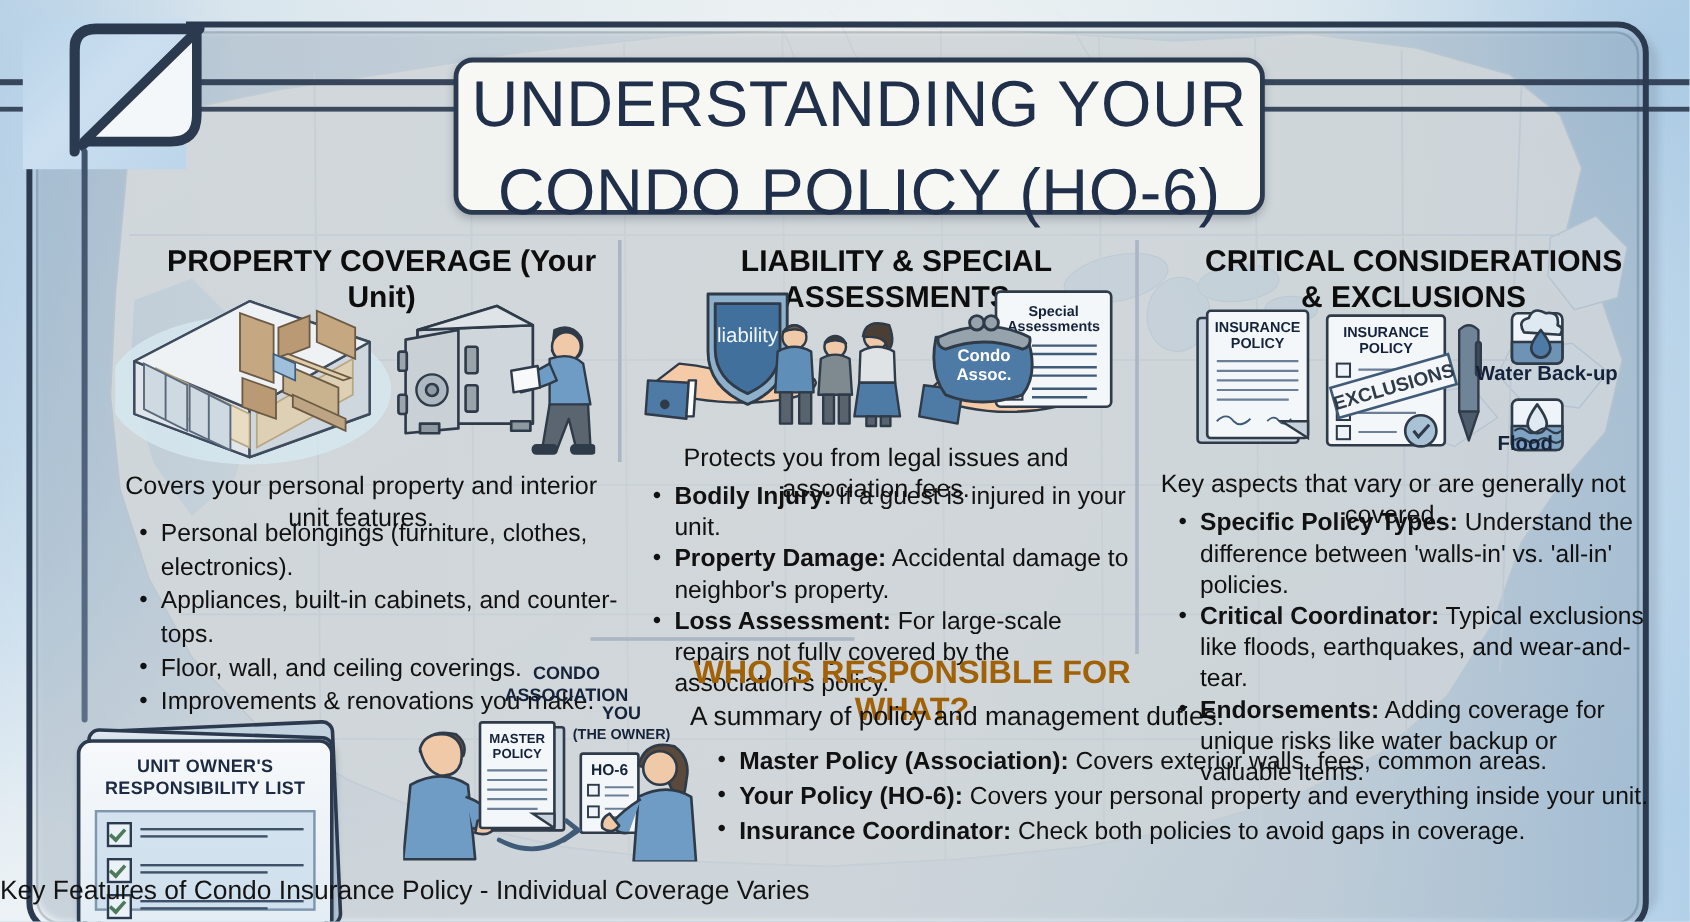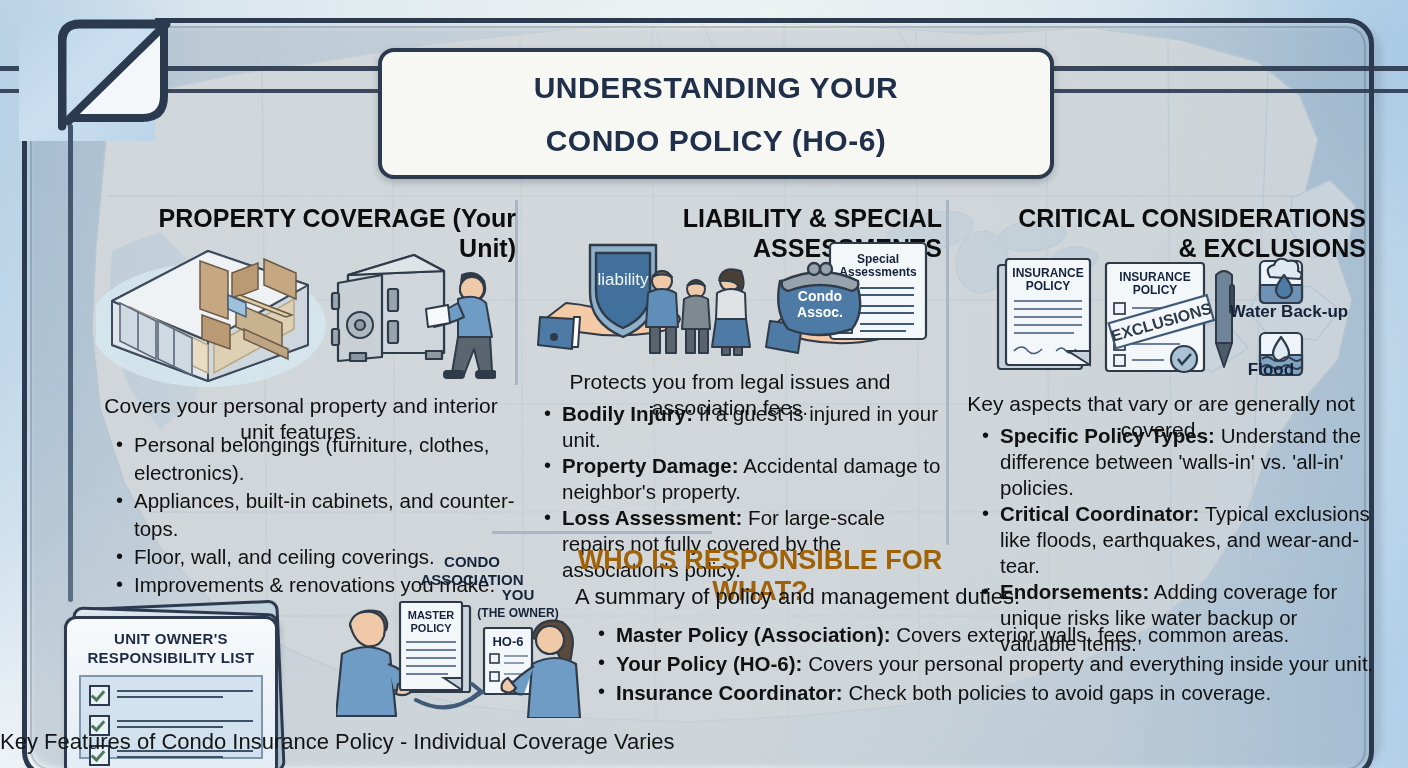--- a/index.html
+++ b/index.html
@@ -39,26 +39,26 @@
   .rule-top{position:absolute;left:0;top:66px;width:1408px;height:5px;background:#2b3a4f;opacity:.92;}
   .rule-top2{position:absolute;left:0;top:89px;width:1408px;height:4px;background:#2b3a4f;opacity:.9;}
   .rule-left-accent{position:absolute;left:68px;top:124px;width:5px;height:478px;
     background:linear-gradient(180deg,#41536b,#5c6f87);border-radius:3px;}
 
   
   .title-box{position:absolute;left:378px;top:48px;width:668px;height:123px;
     background:#f7f7f3;border:4px solid #2b3a4f;border-radius:16px;
     box-shadow:0 3px 7px rgba(45,60,80,.28);
     display:flex;flex-direction:column;align-items:center;justify-content:center;}
-  .title-l{font-weight:bold;color:#21304a;letter-spacing:.5px;
-    font-size:30px;line-height:53px;text-align:center;white-space:nowrap;}
+  .title-l{font-weight:normal;color:#21304a;letter-spacing:.5px;
+    font-size:54px;line-height:53px;text-align:center;white-space:nowrap;margin-top:20px;}
 
   
   .col{position:absolute;}
-  .col-h{font-weight:bold;color:#0d0d0d;text-align:right;line-height:30px;margin-left:34px;}
+  .col-h{font-weight:bold;color:#0d0d0d;text-align:center;line-height:30px;margin-left:34px;}
   .lead{color:#111;}
   ul.bl{list-style:none;margin:0;padding:0;}
   ul.bl li{position:relative;padding-left:20px;color:#111;}
   ul.bl li:before{content:"\2022";position:absolute;left:2px;top:-1px;font-size:20px;line-height:inherit;}
   .b{font-weight:bold;}
 
   
   .vdiv{position:absolute;width:3px;background:#aab6c4;}
   .hdiv{position:absolute;height:3px;background:#aab6c4;}
 

